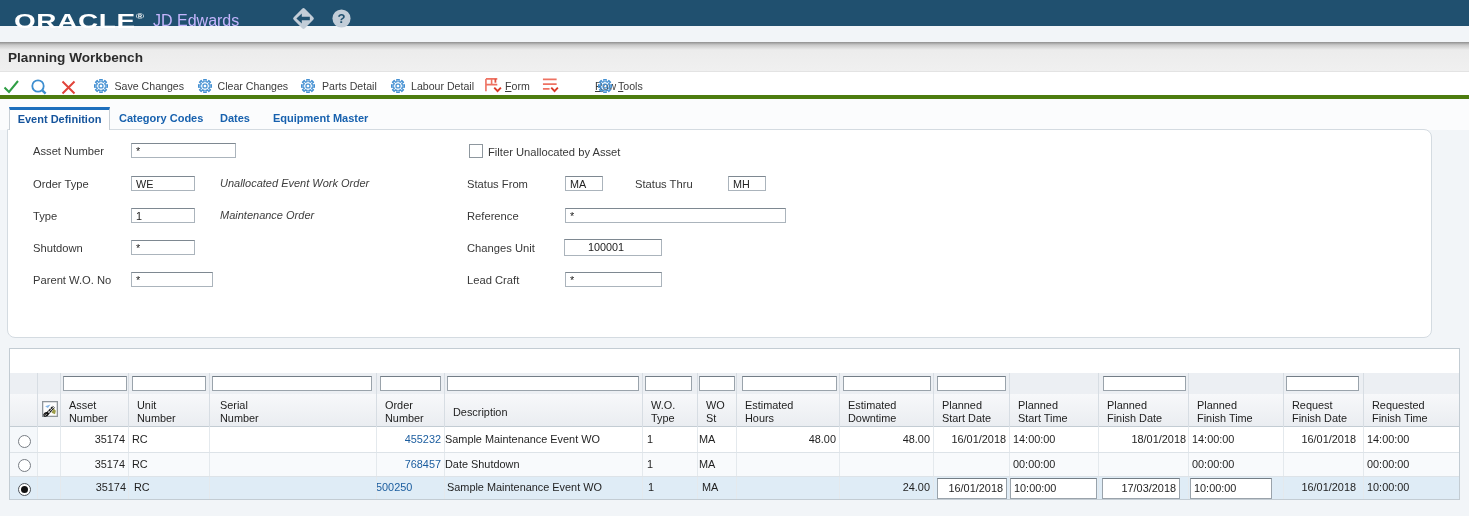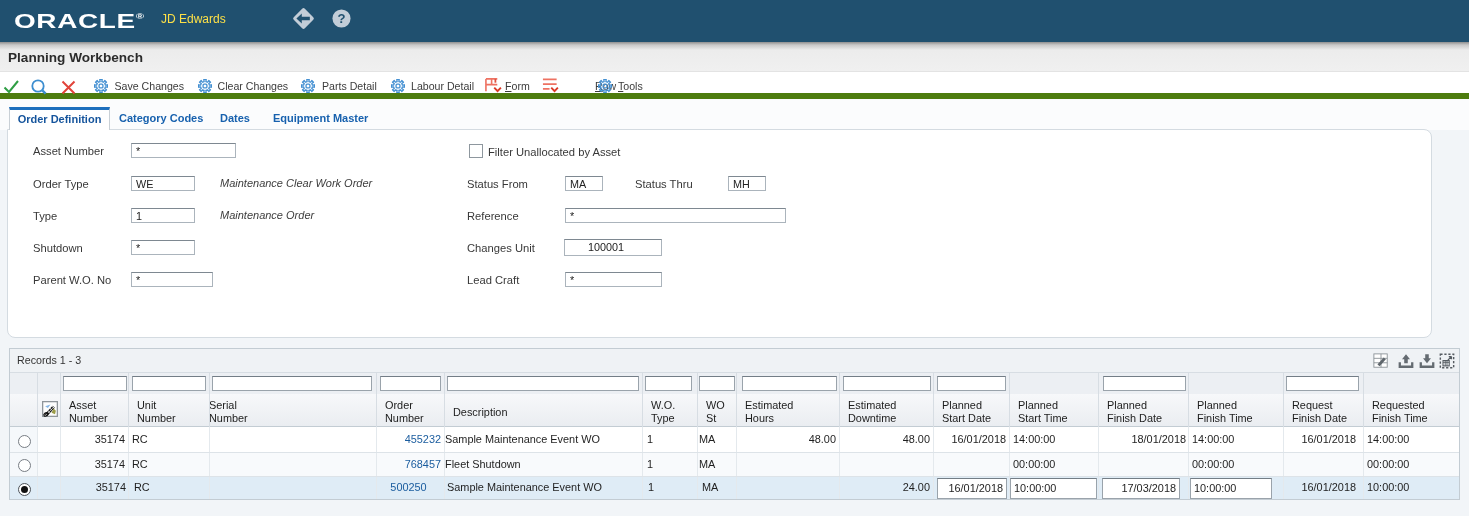--- a/index.html
+++ b/index.html
@@ -1,33 +1,33 @@
 <!DOCTYPE html>
 <html><head>
 <meta charset="utf-8">
 <style>
 * { margin:0; padding:0; box-sizing:border-box; -webkit-font-smoothing:antialiased; }
 html,body { width:1469px; height:516px; font-family:"Liberation Sans", sans-serif; background:#f2f5f8; overflow:hidden; }
 body { position:relative; }
 
 
-.topbar { position:absolute; left:0; top:0; width:1469px; height:42px; background:#20506f; }
+.topbar { position:absolute; left:0; top:0; width:1469px; height:26px; background:#20506f; }
 .ologo { position:absolute; left:14px; top:9px; color:#fff; font-weight:bold; font-size:22px; letter-spacing:0.5px; transform:scale(1.27,0.9); transform-origin:left center; }
 .oreg { font-size:9px; vertical-align:10px; letter-spacing:0; }
-.jde { position:absolute; left:161px; top:12px; color:#fde047; font-size:12px; }
+.jde { position:absolute; left:153px; top:12px; color:#c4b5fd; font-size:16px; }
 .hicon { position:absolute; top:7px; }
 
 
 .titlebar { position:absolute; left:0; top:42px; width:1469px; height:30px;
   background:linear-gradient(#8f8f8f 0px, #c9c9c9 3px, #ececec 8px, #f0f0f0 100%);
   border-bottom:1px solid #e3e3e3; }
 .titlebar span { position:absolute; left:8px; top:8px; font-size:13.6px; font-weight:bold; color:#2b2b2b; }
 
 
-.toolbar { position:absolute; left:0; top:72px; width:1469px; height:27px; background:#fff; border-bottom:6px solid #4d7c0f; }
+.toolbar { position:absolute; left:0; top:72px; width:1469px; height:27px; background:#fff; border-bottom:4px solid #4d7c0f; }
 .tbtxt { position:absolute; top:8px; font-size:10.6px; color:#3c3c3c; }
 .tbi { position:absolute; }
 
 
 .tabzone { position:absolute; left:0; top:99px; width:1469px; height:31px; background:#fbfcfd; }
 .tab-active { position:absolute; left:9px; top:107px; width:101px; height:23px; background:#fff;
   border:1px solid #c9d0d6; border-bottom:none; border-top:3px solid #1d6fbd; z-index:3;
   font-size:11px; font-weight:bold; color:#15549c; text-align:center; line-height:19px; }
 .tab { position:absolute; top:107px; height:23px; font-size:11px; font-weight:bold; color:#1761ae; line-height:23px; }
 
@@ -125,32 +125,32 @@
   <span class="tbtxt" style="left:595px"><u>R</u>ow</span>
   <svg class="tbi gear5" style="left:598px; top:7px" width="14" height="14" viewBox="0 0 16 16">
       <path d="M15.47 6.60 L 15.47 9.40 L 13.11 8.96 L 12.29 10.94 L 14.27 12.30 L 12.30 14.27 L 10.94 12.29 L 8.96 13.11 L 9.40 15.47 L 6.60 15.47 L 7.04 13.11 L 5.06 12.29 L 3.70 14.27 L 1.73 12.30 L 3.71 10.94 L 2.89 8.96 L 0.53 9.40 L 0.53 6.60 L 2.89 7.04 L 3.71 5.06 L 1.73 3.70 L 3.70 1.73 L 5.06 3.71 L 7.04 2.89 L 6.60 0.53 L 9.40 0.53 L 8.96 2.89 L 10.94 3.71 L 12.30 1.73 L 14.27 3.70 L 12.29 5.06 L 13.11 7.04 Z" fill="none" stroke="#4490d2" stroke-width="1.5" stroke-linejoin="round"></path>
       <rect x="5.8" y="5.8" width="4.4" height="4.4" rx="1.2" fill="none" stroke="#4490d2" stroke-width="1.5"></rect>
     </svg>
   <span class="tbtxt" style="left:618px"><u>T</u>ools</span>
 </div>
 
 <div class="tabzone"></div>
 <div class="fpanel"></div>
-<div class="tab-active">Order Definition</div>
+<div class="tab-active">Event Definition</div>
 <div class="tab" style="left:119px">Category Codes</div>
 <div class="tab" style="left:220px">Dates</div>
 <div class="tab" style="left:273px">Equipment Master</div>
 
 <div id="form">
   <div class="flabel" style="left:33px; top:145px">Asset Number</div>
   <div class="fin" style="left:131px; top:143px; width:105px">*</div>
 
   <div class="flabel" style="left:33px; top:178px">Order Type</div>
   <div class="fin" style="left:131px; top:176px; width:64px">WE</div>
-  <div class="fital" style="left:220px; top:177px">Maintenance Clear Work Order</div>
+  <div class="fital" style="left:220px; top:177px">Unallocated Event Work Order</div>
 
   <div class="flabel" style="left:33px; top:210px">Type</div>
   <div class="fin" style="left:131px; top:208px; width:64px">1</div>
   <div class="fital" style="left:220px; top:209px">Maintenance Order</div>
 
   <div class="flabel" style="left:33px; top:242px">Shutdown</div>
   <div class="fin" style="left:131px; top:240px; width:64px">*</div>
 
   <div class="flabel" style="left:33px; top:274px">Parent W.O. No</div>
   <div class="fin" style="left:131px; top:272px; width:82px">*</div>
@@ -167,42 +167,20 @@
   <div class="fin" style="left:565px; top:208px; width:221px">*</div>
 
   <div class="flabel" style="left:467px; top:242px">Changes Unit</div>
   <div class="fin" style="left:564px; top:239px; width:98px; height:17px; padding-left:23px">100001</div>
 
   <div class="flabel" style="left:467px; top:274px">Lead Craft</div>
   <div class="fin" style="left:565px; top:272px; width:97px">*</div>
 </div>
 
 <div class="grid">
-  <div class="recbar">
-    <span>Records 1 - 3</span>
-    <svg class="gicon" style="left:1363px" width="16" height="16" viewBox="0 0 18 18">
-      <rect x="1" y="1" width="15" height="15" fill="#fff" stroke="#8a9096"></rect>
-      <path d="M1 6 H16 M1 11 H16 M9 1 V16" stroke="#8a9096" stroke-width="1"></path>
-      <path d="M5 13 L12 5 L14.5 7 L7.5 15 Z" fill="#5f666c"></path>
-    </svg>
-    <svg class="gicon" style="left:1388px" width="16" height="16" viewBox="0 0 18 17">
-      <path d="M9 1 L13.5 6.5 H11 V11 H7 V6.5 H4.5 Z" fill="#646b71"></path>
-      <path d="M2 10 V15 H16 V10" stroke="#646b71" stroke-width="2.6" fill="none"></path>
-    </svg>
-    <svg class="gicon" style="left:1409px" width="16" height="16" viewBox="0 0 18 17">
-      <path d="M9 11 L13.5 5.5 H11 V1 H7 V5.5 H4.5 Z" fill="#646b71"></path>
-      <path d="M2 10 V15 H16 V10" stroke="#646b71" stroke-width="2.6" fill="none"></path>
-    </svg>
-    <svg class="gicon" style="left:1429px" width="16" height="16" viewBox="0 0 18 18">
-      <rect x="1.5" y="1.5" width="15" height="15" fill="none" stroke="#555b61" stroke-width="1.6" stroke-dasharray="2.5 2"></rect>
-      <path d="M10 8 L14 4 M14 4 H11 M14 4 V7" stroke="#555b61" stroke-width="1.4" fill="none"></path>
-      <rect x="4.5" y="8.5" width="7" height="6" fill="none" stroke="#555b61" stroke-width="1.2"></rect>
-      <path d="M4.5 10.5 H11.5 M7 8.5 V14.5 M9 8.5 V14.5" stroke="#555b61" stroke-width="1"></path>
-    </svg>
-  </div>
 
   <div class="qberow">
     <div class="qbe" style="left:53px; width:64px"></div>
     <div class="qbe" style="left:122px; width:74px"></div>
     <div class="qbe" style="left:202px; width:160px"></div>
     <div class="qbe" style="left:370px; width:61px"></div>
     <div class="qbe" style="left:437px; width:192px"></div>
     <div class="qbe" style="left:635px; width:47px"></div>
     <div class="qbe" style="left:689px; width:36px"></div>
     <div class="qbe" style="left:732px; width:95px"></div>
@@ -217,21 +195,21 @@
       <rect x="0.5" y="0.5" width="14" height="14" fill="#fdfdfd" stroke="#8f959a" stroke-width="1.4"></rect>
       <path d="M3 5 L8 3.2 L5.5 6.5 Z" fill="#85b5e6"></path>
       <path d="M2.5 12.5 L9.8 4.2 L12 6.3 L4.8 14.2 Z" fill="#111"></path>
       <path d="M4.2 10.2 L10.9 3.2 M3.4 13.4 L11.5 5.2" stroke="#fff" stroke-width="0.7"></path>
       <path d="M5.5 9 L8 11.4 M7.5 6.8 L10 9.2 M9.3 4.8 L11.6 7" stroke="#fff" stroke-width="0.7"></path>
       <path d="M10.8 7 L13 9.2 L12.2 12.4 L9 11 Z" fill="#9b9b47"></path>
       <ellipse cx="3.6" cy="12.6" rx="2" ry="1.4" fill="none" stroke="#111" stroke-width="1.2" transform="rotate(-40 3.6 12.6)"></ellipse>
     </svg>
     <div class="hcell" style="left:50px; width:67px">Asset<br>Number</div>
     <div class="hcell" style="left:118px; width:80px">Unit<br>Number</div>
-    <div class="hcell" style="left:190px; width:134px">Serial<br>Number</div>
+    <div class="hcell" style="left:201px; width:134px">Serial<br>Number</div>
     <div class="hcell" style="left:366px; width:67px">Order<br>Number</div>
     <div class="hcell" style="left:434px; width:197px; line-height:27px">Description</div>
     <div class="hcell" style="left:632px; width:54px">W.O.<br>Type</div>
     <div class="hcell" style="left:687px; width:38px">WO<br>St</div>
     <div class="hcell" style="left:726px; width:102px">Estimated<br>Hours</div>
     <div class="hcell" style="left:829px; width:93px">Estimated<br>Downtime</div>
     <div class="hcell" style="left:923px; width:75px">Planned<br>Start Date</div>
     <div class="hcell" style="left:999px; width:88px">Planned<br>Start Time</div>
     <div class="hcell" style="left:1088px; width:89px">Planned<br>Finish Date</div>
     <div class="hcell" style="left:1178px; width:94px">Planned<br>Finish Time</div>
@@ -290,21 +268,21 @@
       <div class="rvline" style="left: 1178px;"></div>
       <div class="rvline" style="left: 1273px;"></div>
       <div class="rvline" style="left: 1353px;"></div>
     </div>
   <div class="row r2" style="top:104px; background:#f8fafc; border-bottom:1px solid #dde3e8; height:24px">
     <div class="rcol" style="background:#f5f8fb"></div>
     <div class="radio" style="top:6px"></div>
     <div class="cell" style="left:50px; width:65px; text-align:right; line-height:23px">35174</div>
     <div class="cell" style="left:122px; line-height:23px">RC</div>
     <div class="cell link" style="left:366px; width:65px; text-align:right; line-height:23px">768457</div>
-    <div class="cell" style="left:435px; line-height:23px">Fleet Shutdown</div>
+    <div class="cell" style="left:435px; line-height:23px">Date Shutdown</div>
     <div class="cell" style="left:637px; line-height:23px">1</div>
     <div class="cell" style="left:689px; line-height:23px">MA</div>
     <div class="cell" style="left:1003px; line-height:23px">00:00:00</div>
     <div class="cell" style="left:1182px; line-height:23px">00:00:00</div>
     <div class="cell" style="left:1357px; line-height:23px">00:00:00</div>
   <div class="rvline" style="left: 27px;"></div>
       <div class="rvline" style="left: 50px;"></div>
       <div class="rvline" style="left: 118px;"></div>
       <div class="rvline" style="left: 199px;"></div>
       <div class="rvline" style="left: 366px;"></div>
@@ -317,21 +295,21 @@
       <div class="rvline" style="left: 999px;"></div>
       <div class="rvline" style="left: 1088px;"></div>
       <div class="rvline" style="left: 1178px;"></div>
       <div class="rvline" style="left: 1273px;"></div>
       <div class="rvline" style="left: 1353px;"></div>
     </div>
   <div class="row r3" style="top:128px; background:#dfecf6; height:22px">
     <div class="radio sel" style="top:6px"></div>
     <div class="cell" style="left:50px; width:66px; text-align:right; line-height:21px">35174</div>
     <div class="cell" style="left:124px; line-height:21px">RC</div>
-    <div class="cell link" style="left:366px; width:65px; text-align:center; line-height:21px">500250</div>
+    <div class="cell link" style="left:366px; width:65px; text-align:left; line-height:21px">500250</div>
     <div class="cell" style="left:437px; line-height:21px">Sample Maintenance Event WO</div>
     <div class="cell" style="left:638px; line-height:21px">1</div>
     <div class="cell" style="left:692px; line-height:21px">MA</div>
     <div class="cell" style="left:820px; width:100px; text-align:right; line-height:21px">24.00</div>
     <div class="gin" style="left:927px; top:1px; width:70px; height:21px; text-align:right">16/01/2018</div>
     <div class="gin" style="left:1000px; top:1px; width:87px; height:21px">10:00:00</div>
     <div class="gin" style="left:1092px; top:1px; width:78px; height:21px; text-align:right">17/03/2018</div>
     <div class="gin" style="left:1180px; top:1px; width:82px; height:21px">10:00:00</div>
     <div class="cell" style="left:1246px; width:100px; text-align:right; line-height:21px">16/01/2018</div>
     <div class="cell" style="left:1357px; line-height:21px">10:00:00</div>

